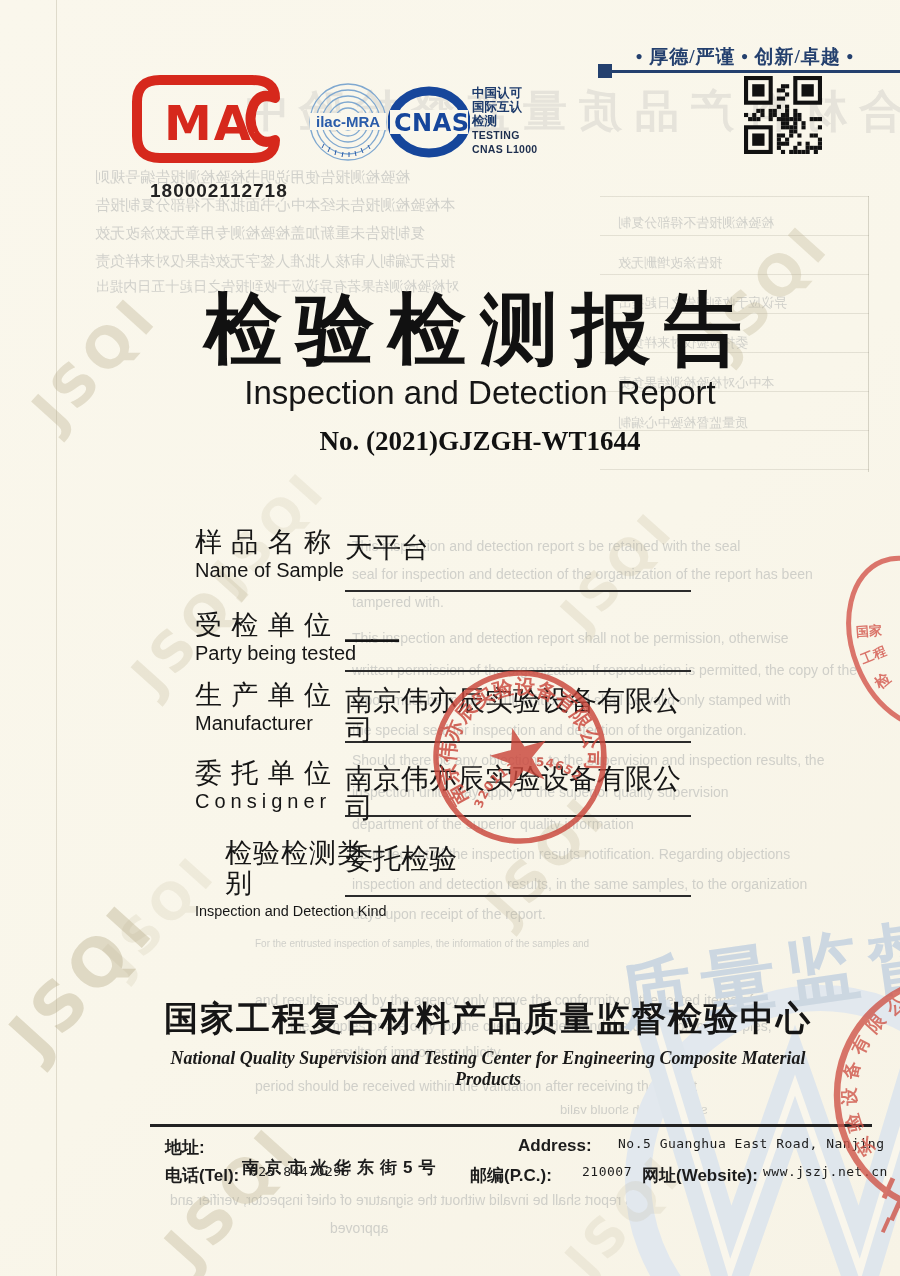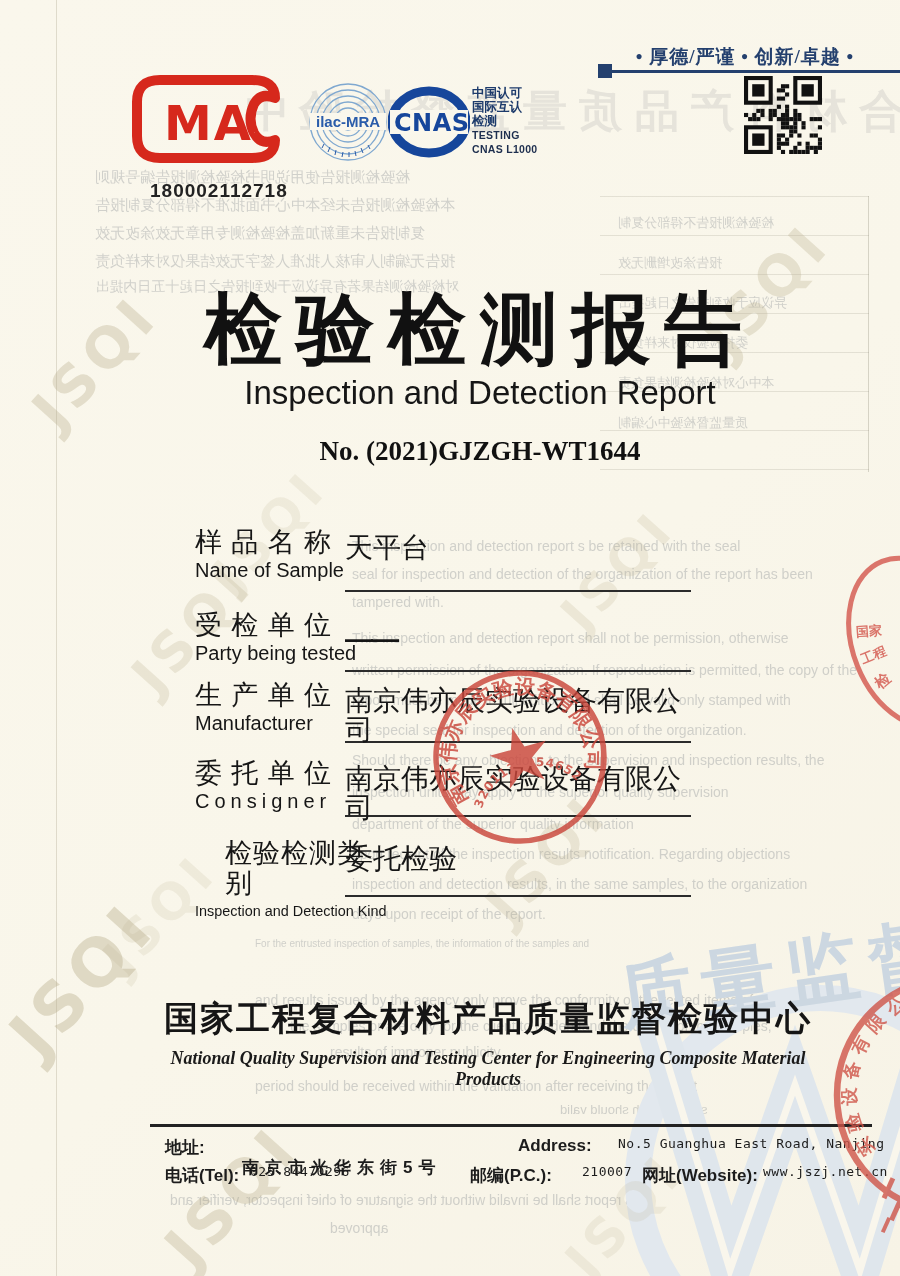--- a/index.html
+++ b/index.html
@@ -49,21 +49,21 @@
   .cnas{position:absolute;left:388px;top:86px;}
   .accred{position:absolute;left:472px;top:86px;line-height:14px;}
   .accred .zh{font-size:12.5px;font-weight:bold;color:#1c3a6b;}
   .accred .en{font-size:10.5px;font-weight:bold;color:#1d2e4e;letter-spacing:.3px;}
 
   .title-zh{position:absolute;left:100px;top:278px;width:760px;text-align:center;
         font-size:78px;font-weight:bold;color:#111;letter-spacing:14px;
         font-family:"DejaVu Sans",sans-serif;}
   .title-en{position:absolute;left:100px;top:374px;width:760px;text-align:center;
         font-size:33px;color:#161616;}
-  .report-no{position:absolute;left:100px;top:436px;width:760px;text-align:center;
+  .report-no{position:absolute;left:100px;top:426px;width:760px;text-align:center;
         font-size:27px;font-weight:bold;color:#111;
         font-family:"Liberation Serif",serif;}
 
   .field{position:absolute;left:195px;width:492px;}
   .flabel{position:absolute;left:0;top:0;width:152px;}
   .flabel .zh{font-size:27px;color:#161616;width:136px;
         text-align:justify;text-align-last:justify;line-height:30px;}
   .flabel .en{font-size:20px;color:#161616;white-space:nowrap;line-height:26px;}
   .fvalue{position:absolute;left:150px;top:0;bottom:0;width:346px;
         border-bottom:2.5px solid #2b2b2b;font-size:28px;color:#161616;

